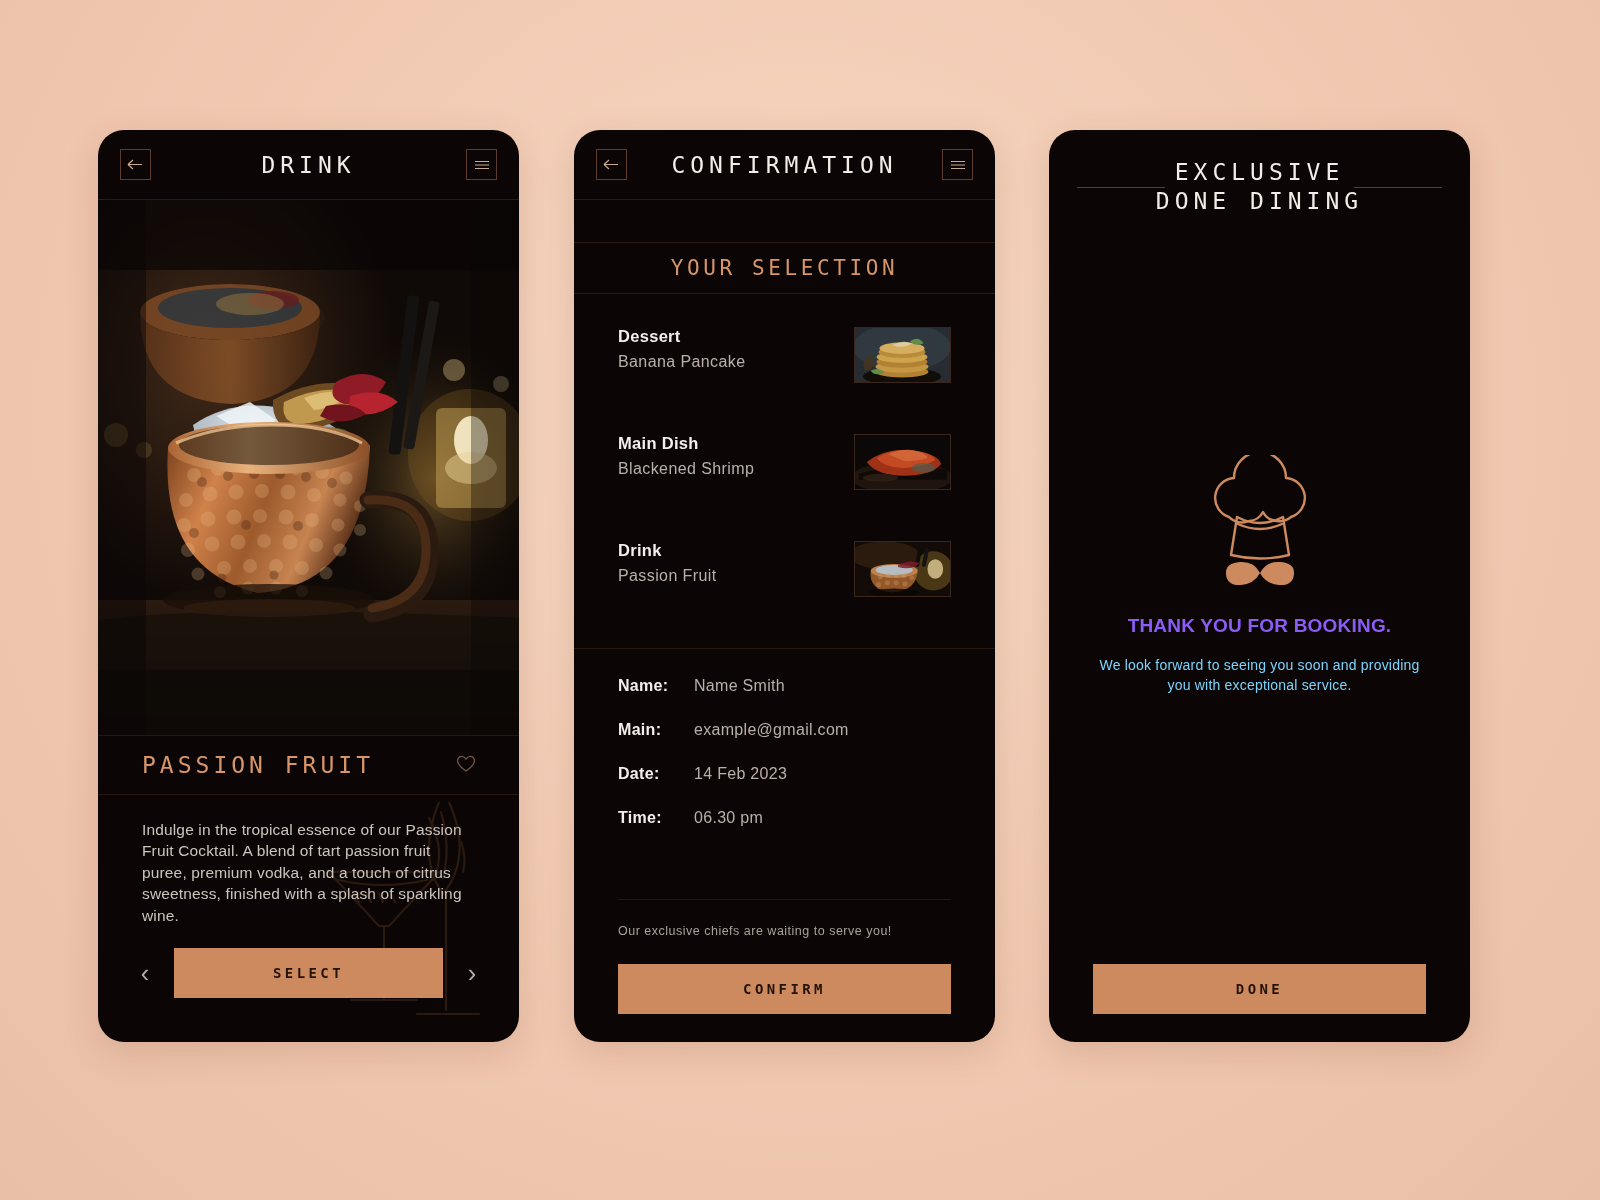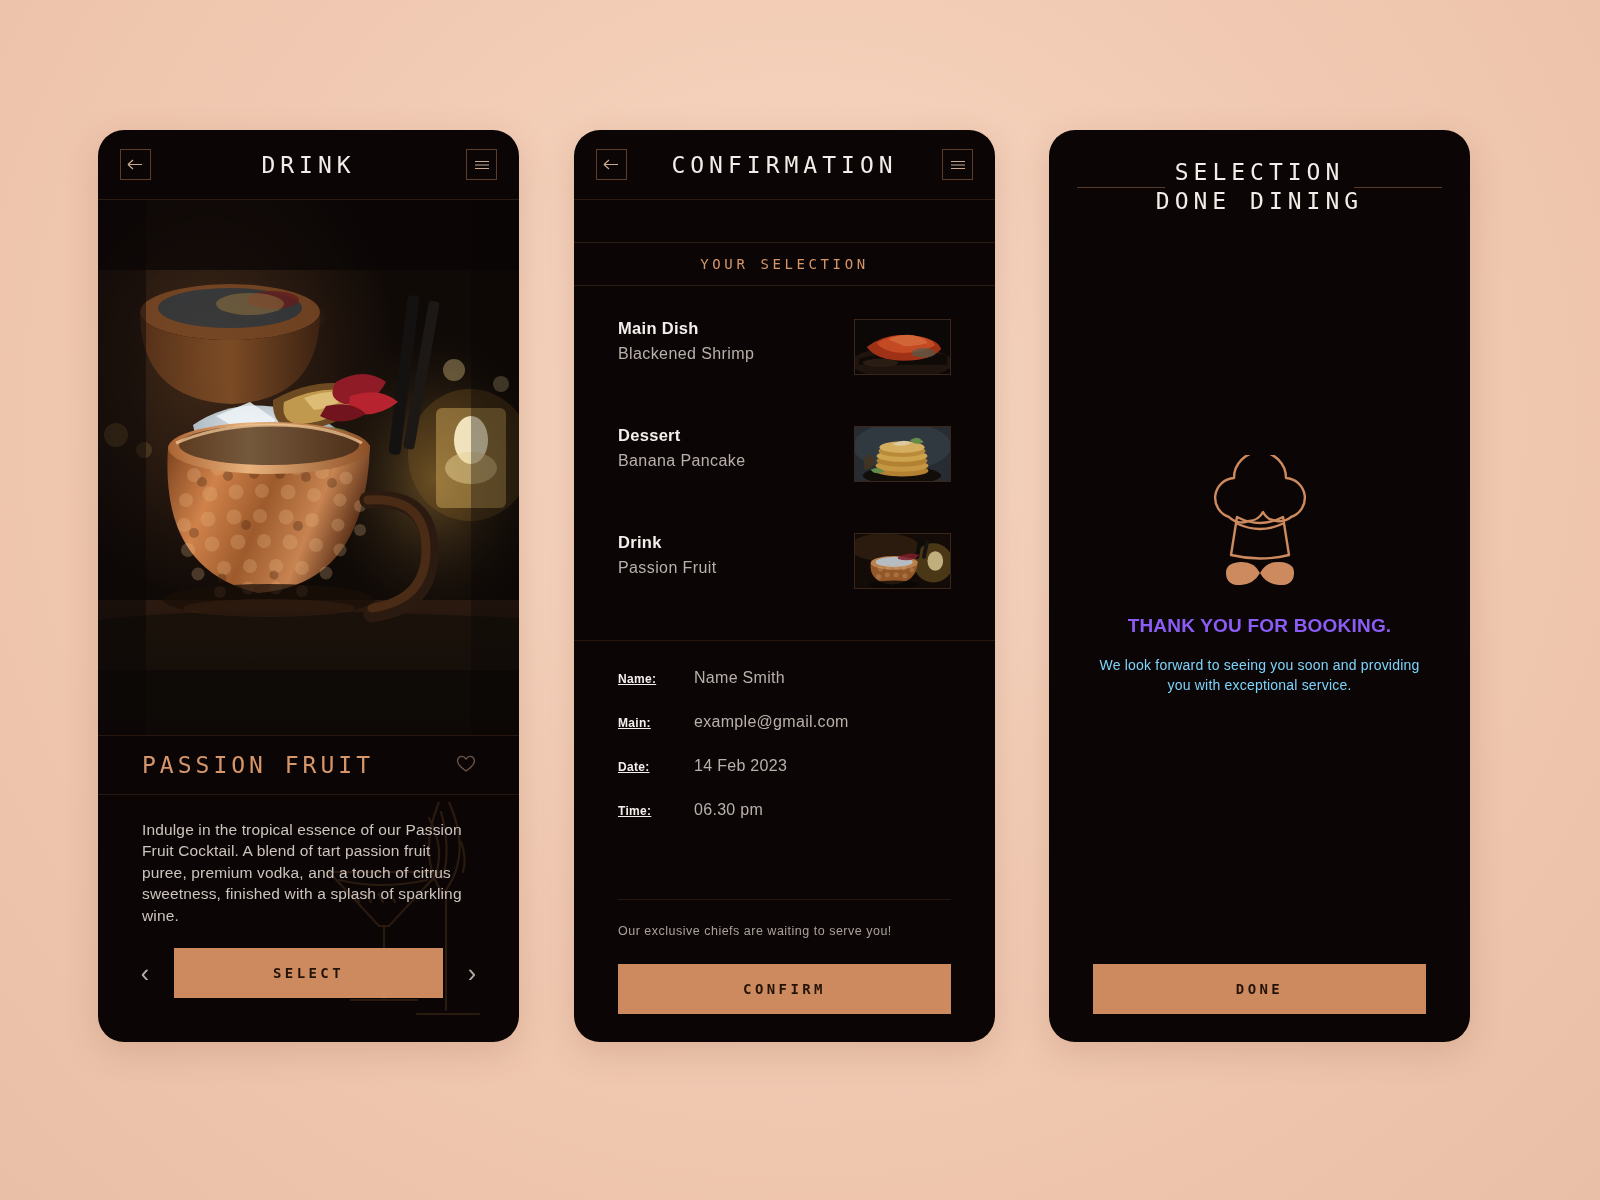--- a/index.html
+++ b/index.html
@@ -146,21 +146,21 @@
   }
 
   
   .section-head {
     margin-top: 42px;
     padding: 13px 0;
     text-align: center;
     border-top: 1px solid rgba(205, 138, 94, 0.16);
     border-bottom: 1px solid rgba(205, 138, 94, 0.16);
     font-family: "DejaVu Sans Mono", monospace;
-    font-size: 14px;
+    font-size: 21px;
     letter-spacing: 3.6px;
     color: #d7966a;
   }
 
   .sel-list { padding: 33px 44px 0 44px; }
   .sel-row {
     display: flex;
     align-items: flex-start;
     justify-content: space-between;
     margin-bottom: 51px;
@@ -193,25 +193,24 @@
     padding-top: 28px;
   }
   .det-row {
     display: flex;
     align-items: baseline;
     margin-bottom: 26px;
   }
   .det-key {
     width: 76px;
     flex: 0 0 76px;
-    font-size: 12px;
+    font-size: 16px;
     font-weight: 700;
     color: #f4efec;
     letter-spacing: 0.3px;
-    text-decoration: underline;
   }
   .det-val {
     font-size: 16px;
     color: #b9b0ab;
     letter-spacing: 0.3px;
   }
 
   .foot-note {
     border-top: 1px solid rgba(205, 138, 94, 0.14);
     margin-top: 6px;
@@ -540,40 +539,20 @@
         </span>
       </div>
     </div>
 
     <div class="section-head">YOUR SELECTION</div>
 
     <div class="sel-list">
 
       <div class="sel-row">
         <div>
-          <div class="sel-label">Main Dish</div>
-          <div class="sel-value">Blackened Shrimp</div>
-        </div>
-        <div class="thumb">
-          <svg viewBox="0 0 97 56" preserveAspectRatio="xMidYMid slice">
-            <rect width="97" height="56" fill="#0e0a08"></rect>
-            <ellipse cx="48" cy="44" rx="52" ry="16" fill="#241811"></ellipse>
-            <path d="M4 40 q44 -12 90 -4 l0 10 l-90 0 z" fill="#120c09"></path>
-            <path d="M12 28 q18 -14 42 -12 q30 2 34 14 q-10 12 -38 12 q-28 0 -38 -14 z" fill="#b4381a"></path>
-            <path d="M22 24 q16 -10 34 -8 q22 2 26 10 q-12 8 -32 8 q-20 0 -28 -10 z" fill="#e0552a"></path>
-            <path d="M34 20 q14 -6 26 -4 q14 4 14 8 q-12 4 -24 3 z" fill="#f27b45" opacity="0.8"></path>
-            <ellipse cx="70" cy="34" rx="12" ry="5" fill="#5c6b58" opacity="0.7"></ellipse>
-            <ellipse cx="26" cy="44" rx="18" ry="4" fill="#3a2a1c" opacity="0.7"></ellipse>
-            <rect width="97" height="56" fill="#000" opacity="0.12"></rect>
-          </svg>
-        </div>
-      </div>
-
-      <div class="sel-row">
-        <div>
           <div class="sel-label">Dessert</div>
           <div class="sel-value">Banana Pancake</div>
         </div>
         <div class="thumb">
           <svg viewBox="0 0 97 56" preserveAspectRatio="xMidYMid slice">
             <rect width="97" height="56" fill="#2b3238"></rect>
             <ellipse cx="48" cy="20" rx="50" ry="24" fill="#3a444c" opacity="0.8"></ellipse>
             <ellipse cx="48" cy="50" rx="40" ry="9" fill="#140f0b"></ellipse>
             <g>
               <ellipse cx="48" cy="45" rx="27" ry="6" fill="#c79038"></ellipse>
@@ -581,20 +560,40 @@
               <ellipse cx="48" cy="35" rx="26" ry="6" fill="#c79038"></ellipse>
               <ellipse cx="48" cy="30" rx="26" ry="6" fill="#e6b656"></ellipse>
               <ellipse cx="48" cy="25" rx="24" ry="6" fill="#cf9a3f"></ellipse>
               <ellipse cx="48" cy="21" rx="23" ry="6" fill="#ecc169"></ellipse>
             </g>
             <path d="M38 18 q10 -6 20 -2 q-8 6 -20 2 z" fill="#f4e3b4"></path>
             <path d="M56 14 q8 -6 14 2 q-8 4 -14 -2 z" fill="#6f9b52"></path>
             <path d="M30 46 q-10 4 -14 -2 q8 -4 14 2 z" fill="#6f9b52"></path>
             <path d="M14 28 q-8 6 -4 16 q10 0 10 -12 z" fill="#4b3a26" opacity="0.9"></path>
             <rect width="97" height="56" fill="#000" opacity="0.1"></rect>
+          </svg>
+        </div>
+      </div>
+
+      <div class="sel-row">
+        <div>
+          <div class="sel-label">Main Dish</div>
+          <div class="sel-value">Blackened Shrimp</div>
+        </div>
+        <div class="thumb">
+          <svg viewBox="0 0 97 56" preserveAspectRatio="xMidYMid slice">
+            <rect width="97" height="56" fill="#0e0a08"></rect>
+            <ellipse cx="48" cy="44" rx="52" ry="16" fill="#241811"></ellipse>
+            <path d="M4 40 q44 -12 90 -4 l0 10 l-90 0 z" fill="#120c09"></path>
+            <path d="M12 28 q18 -14 42 -12 q30 2 34 14 q-10 12 -38 12 q-28 0 -38 -14 z" fill="#b4381a"></path>
+            <path d="M22 24 q16 -10 34 -8 q22 2 26 10 q-12 8 -32 8 q-20 0 -28 -10 z" fill="#e0552a"></path>
+            <path d="M34 20 q14 -6 26 -4 q14 4 14 8 q-12 4 -24 3 z" fill="#f27b45" opacity="0.8"></path>
+            <ellipse cx="70" cy="34" rx="12" ry="5" fill="#5c6b58" opacity="0.7"></ellipse>
+            <ellipse cx="26" cy="44" rx="18" ry="4" fill="#3a2a1c" opacity="0.7"></ellipse>
+            <rect width="97" height="56" fill="#000" opacity="0.12"></rect>
           </svg>
         </div>
       </div>
 
       <div class="sel-row">
         <div>
           <div class="sel-label">Drink</div>
           <div class="sel-value">Passion Fruit</div>
         </div>
         <div class="thumb">
@@ -653,21 +652,21 @@
     <div class="confirm-wrap">
       <button class="cta">CONFIRM</button>
     </div>
   </div>
 
   <div class="phone" id="phone-thanks">
 
     <div class="brand-head">
       <div class="brand-rule-left"></div>
       <div class="brand-rule-right"></div>
-      <div class="brand-line-1">SELECTION</div>
+      <div class="brand-line-1">EXCLUSIVE</div>
       <div class="brand-line-2">DONE DINING</div>
     </div>
 
     <div class="chef-wrap">
       <span>
         <svg width="136" height="134" viewBox="0 0 136 134">
           <g fill="none" stroke="#cd8a5e" stroke-width="2.4" stroke-linejoin="round" stroke-linecap="round">
             <path d="M37 62 a20 20 0 0 1 5 -39 a24 24 0 0 1 52 0 a20 20 0 0 1 5 39
                      a18 18 0 0 1 -14 4 a17 17 0 0 1 -14 -9 a17 17 0 0 1 -14 9 a18 18 0 0 1 -20 -4 z"></path>
             <path d="M45 62 q23 12 46 0 l6 38 q-29 7 -58 0 z"></path>

